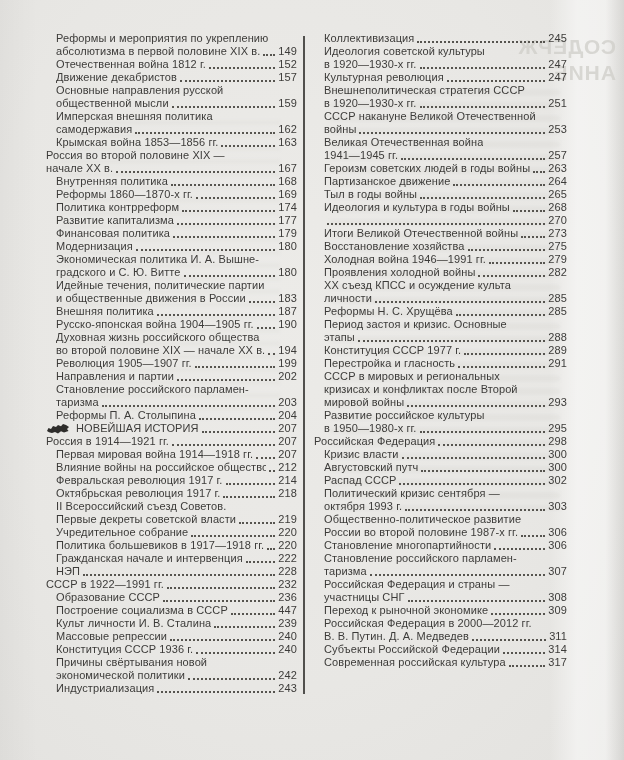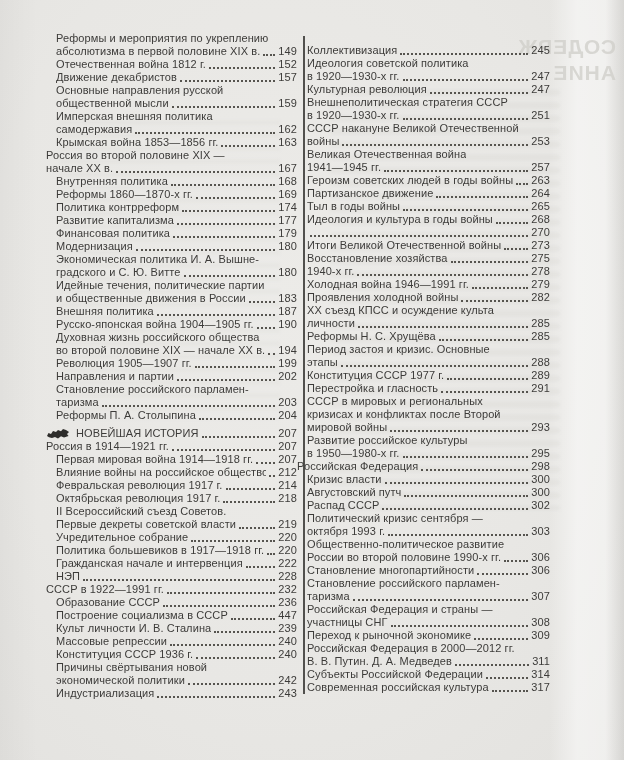--- a/index.html
+++ b/index.html
@@ -33,24 +33,24 @@
   .divider{
     position:absolute;left:303px;top:36px;width:2px;height:658px;
     background:#51504d;
   }
   .col{
     position:absolute;top:32px;
     font-size:11px;line-height:13px;color:#3c3b39;
     letter-spacing:0.1px;
   }
   .col.left{left:46px;width:251px;}
-  .col.right{left:297px;width:253px;margin-top:12px;}
+  .col.right{left:314px;width:253px;}
   .line{display:flex;align-items:baseline;white-space:nowrap;height:13px;}
   .line.lvl1{padding-left:10px;}
-  .line.gap{margin-top:5px;}
+  .line.gap{}
   .txt{flex:0 1 auto;overflow:hidden;}
   .dots{
     flex:1 1 auto;min-width:6px;margin:0 3px 2px 3px;
     align-self:flex-end;
     border-bottom:2px dotted #56544f;
   }
   .pg{flex:0 0 auto;}
   .sect-icon{
     flex:0 0 auto;display:inline-block;width:24px;height:12px;
     margin-right:6px;align-self:center;
@@ -309,21 +309,21 @@
         <span class="pg">243</span>
       </div>
     </div>
   <div class="col right" id="col-1">
       <div class="line lvl1">
         <span class="txt">Коллективизация</span>
         <span class="dots"></span>
         <span class="pg">245</span>
       </div>
       <div class="line lvl1">
-        <span class="txt">Идеология советской политика</span>
+        <span class="txt">Идеология советской культуры</span>
       </div>
       <div class="line lvl1">
         <span class="txt">в 1920—1930-х гг.</span>
         <span class="dots"></span>
         <span class="pg">247</span>
       </div>
       <div class="line lvl1">
         <span class="txt">Культурная революция</span>
         <span class="dots"></span>
         <span class="pg">247</span>
@@ -378,25 +378,20 @@
       </div>
       <div class="line lvl1">
         <span class="txt">Итоги Великой Отечественной войны</span>
         <span class="dots"></span>
         <span class="pg">273</span>
       </div>
       <div class="line lvl1">
         <span class="txt">Восстановление хозяйства</span>
         <span class="dots"></span>
         <span class="pg">275</span>
-      </div>
-      <div class="line lvl1">
-        <span class="txt">1940-х гг.</span>
-        <span class="dots"></span>
-        <span class="pg">278</span>
       </div>
       <div class="line lvl1">
         <span class="txt">Холодная война 1946—1991 гг.</span>
         <span class="dots"></span>
         <span class="pg">279</span>
       </div>
       <div class="line lvl1">
         <span class="txt">Проявления холодной войны</span>
         <span class="dots"></span>
         <span class="pg">282</span>
@@ -476,21 +471,21 @@
       </div>
       <div class="line lvl1">
         <span class="txt">октября 1993 г.</span>
         <span class="dots"></span>
         <span class="pg">303</span>
       </div>
       <div class="line lvl1">
         <span class="txt">Общественно-политическое развитие</span>
       </div>
       <div class="line lvl1">
-        <span class="txt">России во второй половине 1990-х гг.</span>
+        <span class="txt">России во второй половине 1987-х гг.</span>
         <span class="dots"></span>
         <span class="pg">306</span>
       </div>
       <div class="line lvl1">
         <span class="txt">Становление многопартийности</span>
         <span class="dots"></span>
         <span class="pg">306</span>
       </div>
       <div class="line lvl1">
         <span class="txt">Становление российского парламен-</span>

